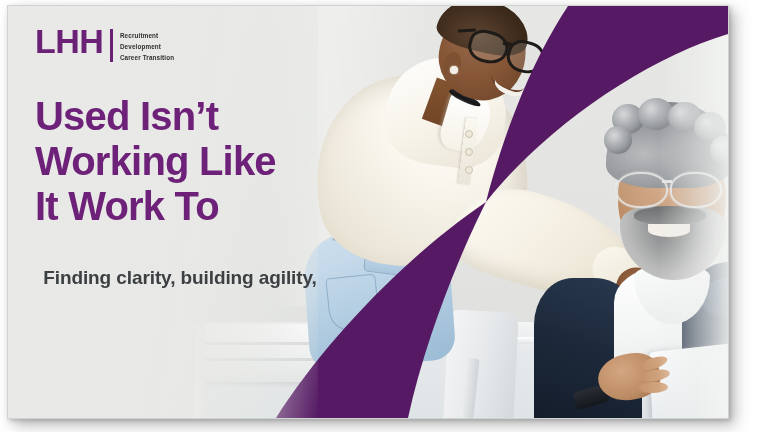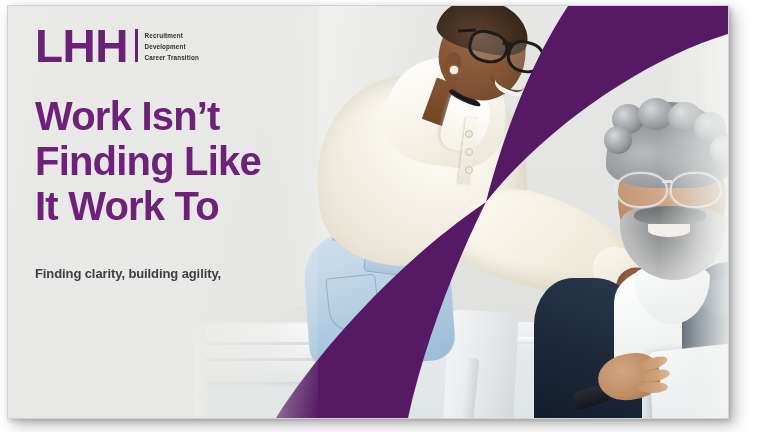--- a/index.html
+++ b/index.html
@@ -436,21 +436,21 @@
   }
 
   
   #logo {
     position: absolute;
     left: 27px; top: 22px;
     display: flex;
     align-items: flex-start;
   }
   #logo-mark {
-    font-size: 46px;
+    font-size: 34px;
     font-weight: bold;
     letter-spacing: -0.5px;
     line-height: 0.82;
     color: #6b2175;
     font-family: "Liberation Sans", sans-serif;
   }
   #logo-divider {
     width: 2.5px;
     height: 33px;
     background: #6b2175;
@@ -483,26 +483,27 @@
     white-space: nowrap;
   }
 
   
   #subtitle {
     position: absolute;
     left: 27px; top: 258px;
     width: 290px;
   }
   #subtitle div {
-    font-size: 13px;
+    font-size: 19px;
     font-weight: bold;
     color: #3c4043;
     line-height: 1.5;
     letter-spacing: -0.1px;
     white-space: nowrap;
+    text-align: center;
   }
 </style>
 </head>
 <body>
 
 <div id="slide-frame" style="background: rgb(233, 234, 231);">
 
   <div id="photo-scene">
 
     <div class="wall"></div>
@@ -606,22 +607,22 @@
       <div id="logo-mark" style="color: rgb(107, 33, 117);">LHH</div>
       <div id="logo-divider" style="background: rgb(107, 33, 117);"></div>
       <div id="logo-tagline">
         <div>Recruitment</div>
         <div>Development</div>
         <div>Career Transition</div>
       </div>
     </div>
 
     <div id="headline">
-      <div style="color: rgb(110, 33, 121);">Work Isn’t</div>
-      <div style="color: rgb(110, 33, 121);">Finding Like</div>
+      <div style="color: rgb(110, 33, 121);">Used Isn’t</div>
+      <div style="color: rgb(110, 33, 121);">Working Like</div>
       <div style="color: rgb(110, 33, 121);">It Work To</div>
     </div>
 
     <div id="subtitle">
       <div style="color: rgb(60, 64, 67);">Finding clarity, building agility,</div>
     </div>
 
   </div>
 </div>
 

